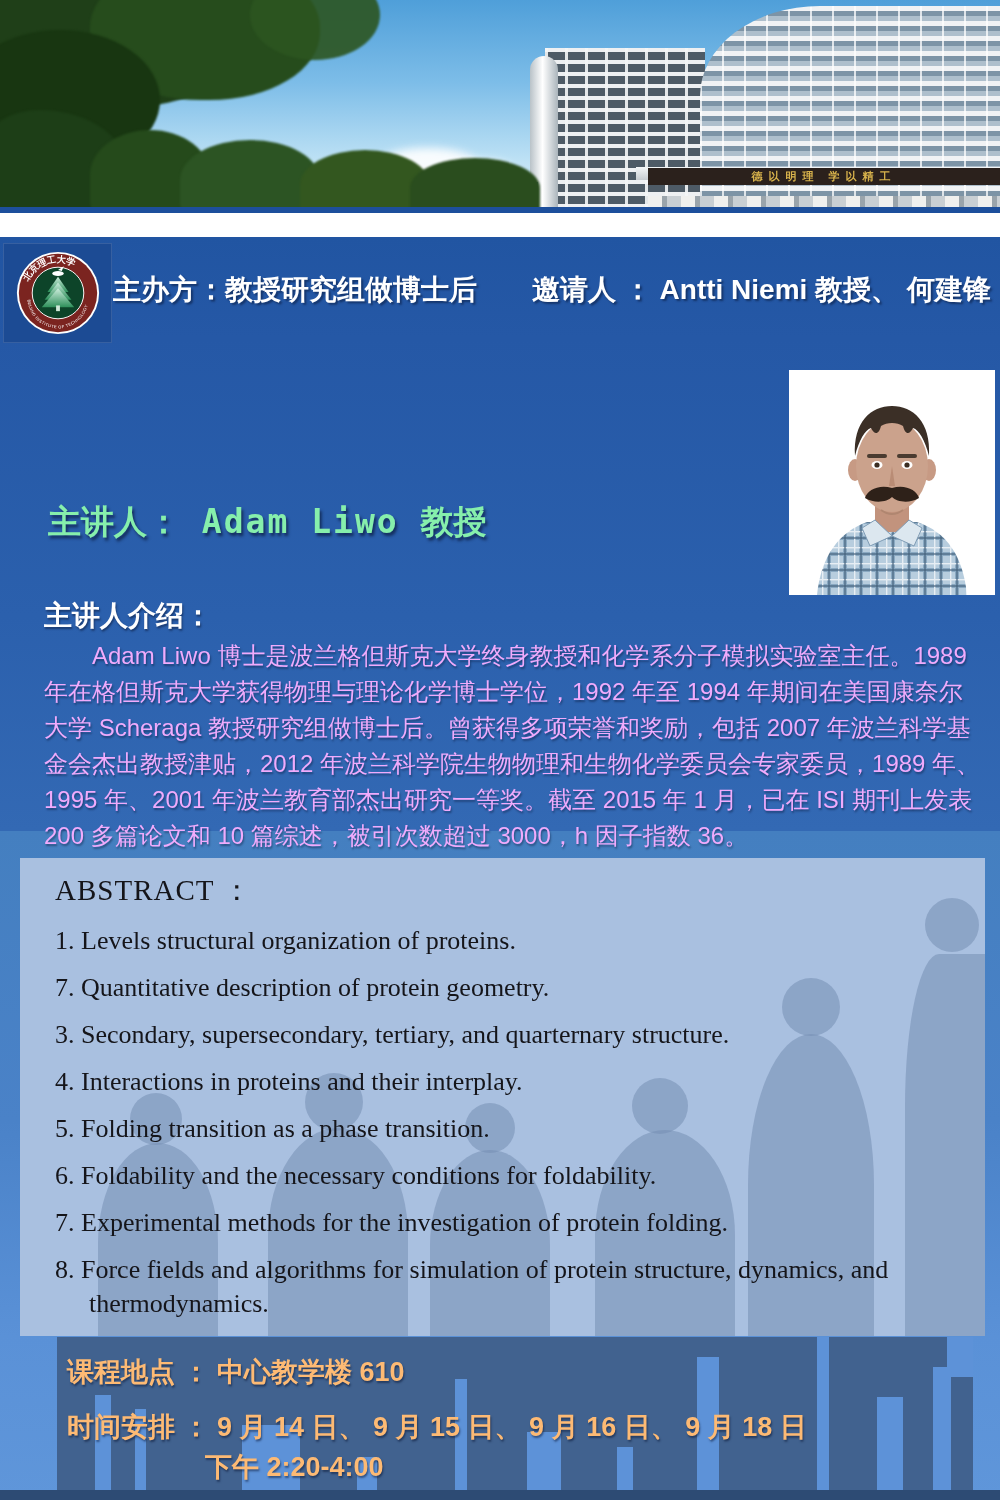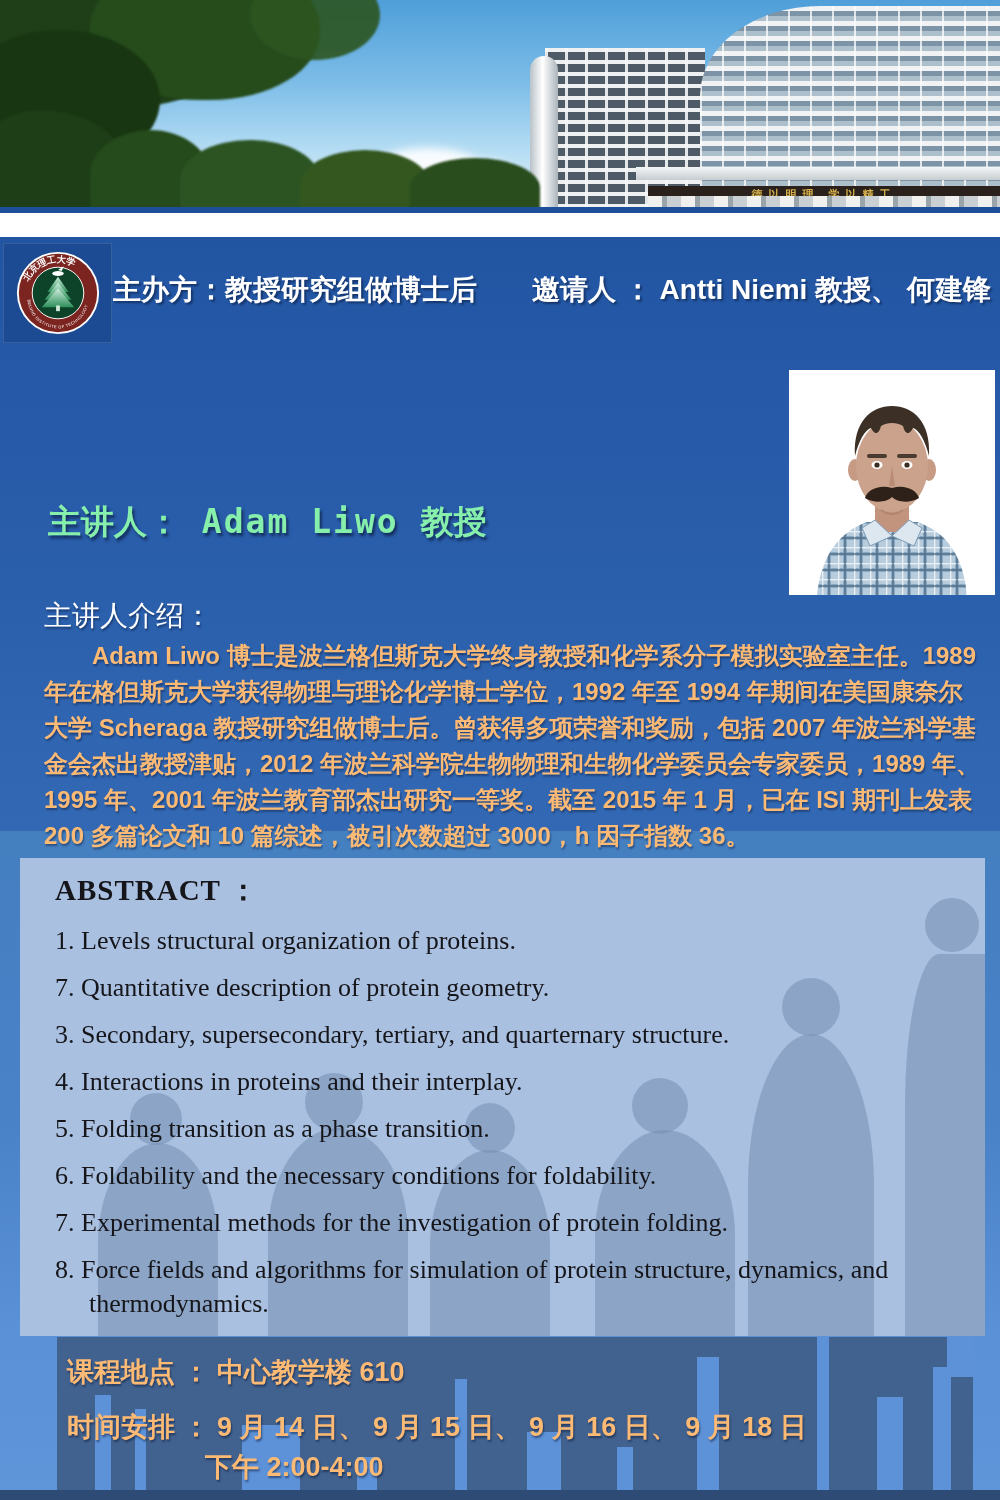--- a/index.html
+++ b/index.html
@@ -17,21 +17,21 @@
        repeating-linear-gradient(90deg,rgba(244,246,247,.9) 0 3px,rgba(0,0,0,0) 3px 20px),
        repeating-linear-gradient(180deg,#eef0f2 0 4px,#4e5b66 4px 12px);}
   .cyl{left:530px;top:56px;width:28px;height:151px;border-radius:14px 14px 0 0;
        background:linear-gradient(90deg,#b9c2c8,#ffffff 45%,#aab4bb);}
   .bldgB{left:700px;top:6px;width:300px;height:201px;border-top-left-radius:120px 90px;
      background:
        repeating-linear-gradient(90deg,rgba(255,255,255,.75) 0 2px,rgba(0,0,0,0) 2px 22px),
        repeating-linear-gradient(180deg,#f0f2f4 0 5px,#7d94a6 5px 10px,#aebfcc 10px 15px);}
   .canopy{left:636px;top:167px;width:364px;height:13px;
        background:linear-gradient(180deg,#f4f6f7,#c6ccd0);}
-  .signband{left:648px;top:186px;width:352px;height:17px;background:#2b211c;
+  .signband{left:648px;top:168px;width:352px;height:17px;background:#2b211c;
        display:flex;align-items:center;justify-content:center;}
   .signband span{color:#d8b34c;font-size:11px;font-weight:bold;letter-spacing:6px;line-height:1;}
   .columns{left:648px;top:196px;width:352px;height:12px;
        background:repeating-linear-gradient(90deg,#f0f0ee 0 14px,#9aa4ab 14px 19px,#c9cfd3 19px 33px);}
   .photo-border{left:0;top:207px;width:1000px;height:6px;background:#1d4f9c;}
   .white-gap{left:0;top:213px;width:1000px;height:24px;background:#ffffff;}
 
   
   .main-bg{left:0;top:237px;width:1000px;height:1263px;
      background:linear-gradient(180deg,#2155a2 0%,#2558a6 8%,#2b60ad 30%,#3369b4 47%,
@@ -46,34 +46,34 @@
   .title{left:84px;top:384px;width:720px;color:#fff;font-size:47px;font-weight:bold;
      letter-spacing:2px;white-space:nowrap;line-height:58px;
      text-shadow:3px 4px 5px rgba(8,20,50,.8);}
 
   .portrait{left:789px;top:370px;width:206px;height:225px;background:#fff;}
 
   .speaker{left:48px;top:500px;color:#86efac;font-size:33px;font-weight:bold;line-height:44px;
      white-space:nowrap;text-shadow:2px 3px 3px rgba(8,20,50,.65);}
   .speaker .latin{font-family:"DejaVu Sans Mono",monospace;letter-spacing:2px;font-weight:bold;}
 
-  .intro-h{left:44px;top:598px;color:#fff;font-size:28px;font-weight:400;line-height:36px;
+  .intro-h{left:44px;top:598px;color:#fff;font-size:28px;font-weight:700;line-height:36px;
      text-shadow:1px 2px 2px rgba(8,20,50,.5);}
-  .intro{left:44px;top:638px;width:940px;color:#fdba74;font-size:24px;font-weight:700;
+  .intro{left:44px;top:638px;width:940px;color:#f0abfc;font-size:24px;font-weight:400;
      line-height:36px;text-shadow:1px 2px 2px rgba(8,20,50,.45);}
   .intro div{white-space:nowrap;}
 
   
   .abstract{left:20px;top:858px;width:965px;height:478px;background:#a9c0e0;overflow:hidden;
      color:#15151a;font-family:"Liberation Serif",serif;}
   .sil{position:absolute;background:rgba(116,142,178,.55);}
   .sil.head{border-radius:50%;}
   .sil.body{border-radius:50% 50% 0 0;}
   .abstract-inner{position:absolute;left:35px;top:14px;width:905px;}
-  .abstract-h{font-size:29px;line-height:36px;margin-bottom:16px;letter-spacing:1px;font-weight:bold;}
+  .abstract-h{font-size:29px;line-height:36px;margin-bottom:16px;letter-spacing:1px;}
   .abs-item{font-size:26px;line-height:34px;margin-bottom:13px;width:900px;
             padding-left:34px;text-indent:-34px;}
 
   
   .footer-box{left:57px;top:1337px;width:916px;height:155px;background:#41628f;overflow:hidden;}
   .strip{position:absolute;background:#5d92d8;}
   .footer-text{position:absolute;color:#fdba74;font-size:27px;font-weight:bold;line-height:36px;
      white-space:nowrap;text-shadow:1px 2px 2px rgba(8,20,50,.5);}
   .bottom-strip{left:0;top:1490px;width:1000px;height:10px;background:#2d4b74;}
 </style>
@@ -246,16 +246,16 @@
     <div class="strip" style="left:470px;top:95px;width:34px;height:60px;"></div>
     <div class="strip" style="left:560px;top:110px;width:16px;height:45px;"></div>
     <div class="strip" style="left:640px;top:20px;width:22px;height:135px;"></div>
     <div class="strip" style="left:760px;top:0;width:12px;height:155px;"></div>
     <div class="strip" style="left:820px;top:60px;width:26px;height:95px;"></div>
     <div class="strip" style="left:876px;top:30px;width:18px;height:125px;"></div>
     <div class="strip" style="left:890px;top:0;width:26px;height:40px;"></div>
   </div>
   <div class="footer-text" style="left:67px;top:1354px;">课程地点 ： 中心教学楼 610</div>
   <div class="footer-text" style="left:67px;top:1409px;">时间安排 ： 9 月 14 日、 9 月 15 日、 9 月 16 日、 9 月 18 日</div>
-  <div class="footer-text" style="left:205px;top:1449px;">下午 2:00-4:00</div>
+  <div class="footer-text" style="left:205px;top:1449px;">下午 2:20-4:00</div>
 
   <div class="abs bottom-strip"></div>
 </div>
 
 </body></html>

